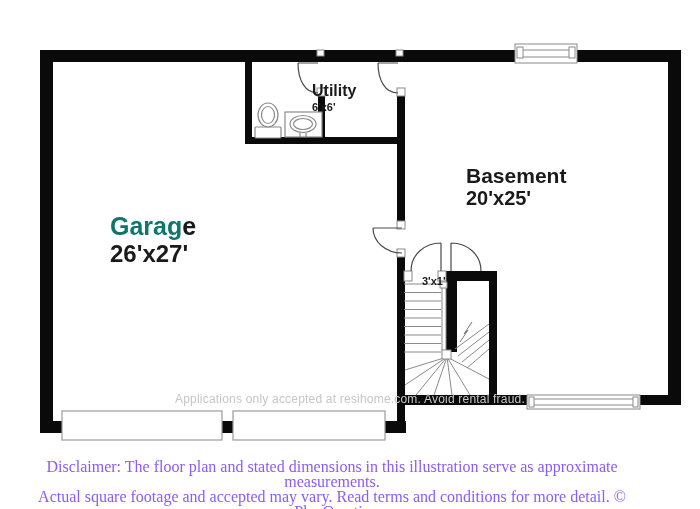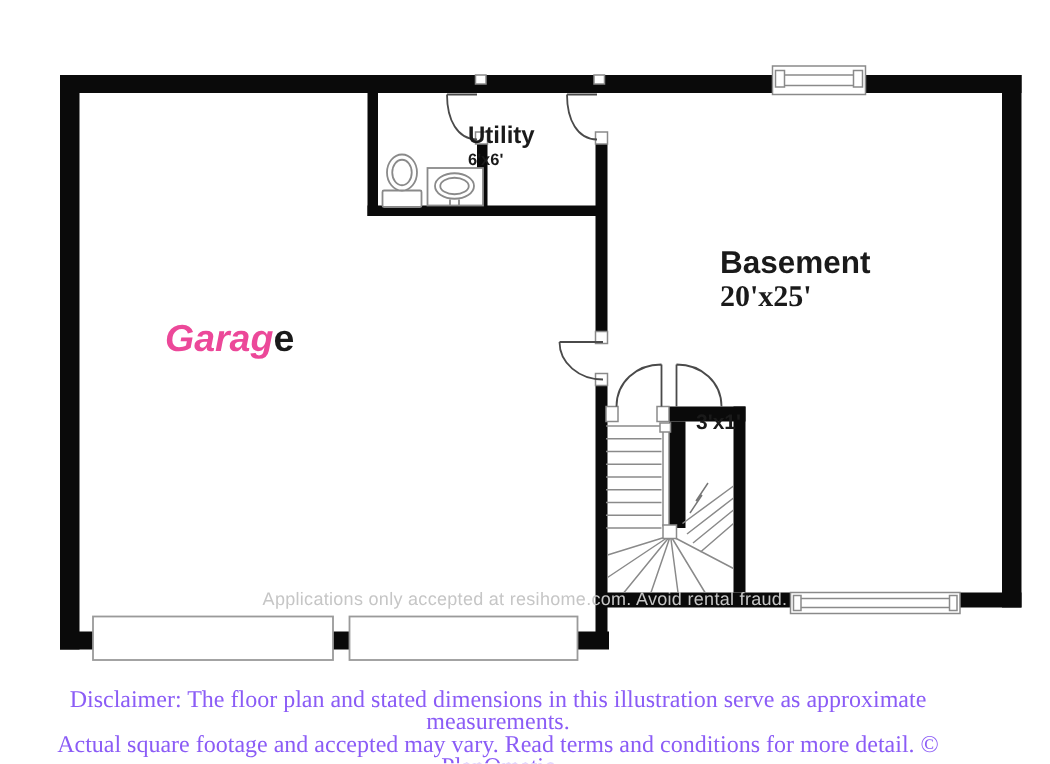--- a/index.html
+++ b/index.html
@@ -3,27 +3,27 @@
 <meta charset="utf-8">
 <style>
   html,body{margin:0;padding:0;background:#ffffff;}
   .page{position:relative;width:700px;height:509px;background:#ffffff;overflow:hidden;
         font-family:"Liberation Sans",sans-serif;}
   .plan-svg{position:absolute;left:0;top:0;z-index:1;}
   .room-label{position:absolute;z-index:3;
 Name        font-family:"DejaVu Serif","Liberation Serif",serif;font-weight:bold;color:#1a1a1a;}
   .room-label .dims{display:block;}
   .garage-label{left:110px;top:213px;width:190px;font-size:25px;line-height:27px;}
-  .garage-label .gray{color:#ec4899;font-style:italic;}
+  .garage-label .gray{color:#0f766e;}
   .garage-label .dims{font-size:24px;}
-  .basement-label{left:480px;top:165px;width:160px;font-size:21px;line-height:22px;}
-  .basement-label .dims{font-size:20px;font-family:Liberation Serif, serif;}
+  .basement-label{left:466px;top:165px;width:160px;font-size:21px;line-height:22px;}
+  .basement-label .dims{font-size:20px;}
   .utility-label{left:312px;top:83px;width:98px;font-size:16px;line-height:16px;}
   .utility-label .dims{font-size:11px;}
-  .closet-label{left:464px;top:275px;width:52px;font-size:14px;line-height:12px;}
+  .closet-label{left:422px;top:275px;width:52px;font-size:11px;line-height:12px;}
   .watermark{position:absolute;left:148px;top:392px;width:404px;z-index:5;text-align:center;
              font-size:12px;line-height:14px;color:#c6c6c6;letter-spacing:.2px;}
   .disclaimer{position:absolute;left:0;top:459px;width:664px;z-index:3;text-align:center;
               font-family:"Liberation Serif","DejaVu Serif",serif;font-size:16px;
               line-height:15px;color:#8b5cf6;}
 </style>
 </head>
 <body>
 
 <div class="page">
@@ -105,20 +105,21 @@
     <g fill="#ffffff" stroke="#8a8a8a" stroke-width="1.2">
       <rect x="285" y="112" width="37" height="25"></rect>
       <ellipse cx="303" cy="124" rx="13" ry="8.5"></ellipse>
       <ellipse cx="303" cy="124" rx="9.5" ry="5.5"></ellipse>
       <path d="M300,133 V137 M306,133 V137"></path>
     </g>
   </svg>
 
   <div class="room-label garage-label">
     <span><span class="gray">Garag</span><span>e</span></span>
+    <span class="dims">26'x27'</span>
   </div>
 
   <div class="room-label basement-label">
     <span>Basement</span>
     <span class="dims">20'x25'</span>
   </div>
 
   <div class="room-label utility-label">
     <span>Utility</span>
     <span class="dims">6'x6'</span>

